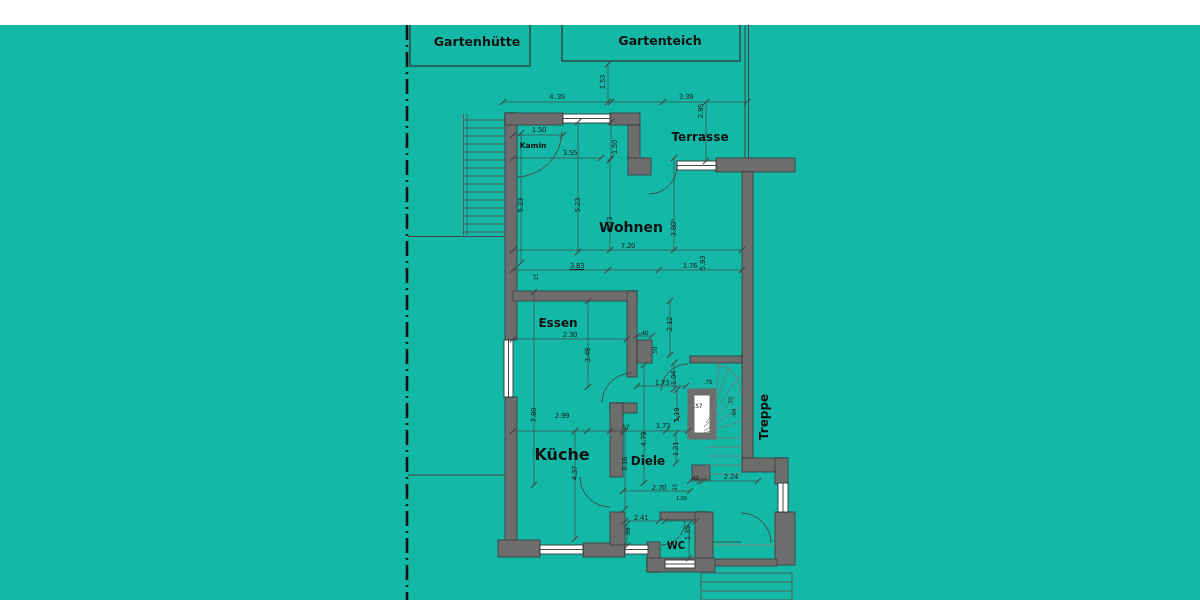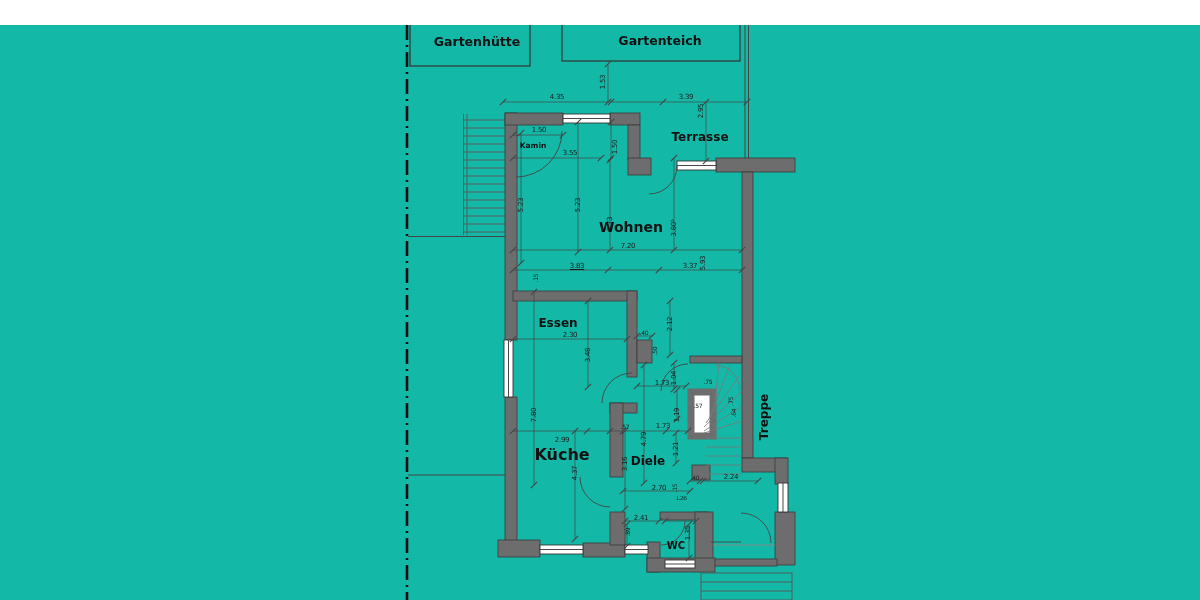--- a/index.html
+++ b/index.html
@@ -260,49 +260,49 @@
       <div class="room" style="left: 477px; top: 16px; font-size: 12.5px;">Gartenhütte</div>
       <div class="room" style="left: 660px; top: 15px; font-size: 12.5px;">Gartenteich</div>
       <div class="room" style="left: 700px; top: 112px; font-size: 12px;">Terrasse</div>
       <div class="room" style="left: 533px; top: 120px; font-size: 7.5px;">Kamin</div>
       <div class="room" style="left: 631px; top: 202px; font-size: 14px;">Wohnen</div>
       <div class="room" style="left: 558px; top: 298px; font-size: 12px;">Essen</div>
       <div class="room" style="left: 562px; top: 429px; font-size: 16px;">Küche</div>
       <div class="room" style="left: 648px; top: 436px; font-size: 12px;">Diele</div>
       <div class="room" style="left: 676px; top: 520px; font-size: 10px;">WC</div>
       <div class="room v" style="left: 764px; top: 392px; font-size: 12px;">Treppe</div>
-      <div class="lbl" style="left: 557px; top: 72px;">4.35</div>
+      <div class="lbl" style="left: 557px; top: 72px; font-family: Liberation Mono, monospace;">4.35</div>
       <div class="lbl v" style="left: 603px; top: 57px;">1.53</div>
       <div class="lbl" style="left: 686px; top: 72px;">3.39</div>
       <div class="lbl v" style="left: 701px; top: 86px;">2.95</div>
       <div class="lbl" style="left: 539px; top: 105px;">1.50</div>
       <div class="lbl" style="left: 570px; top: 128px;">3.55</div>
       <div class="lbl v" style="left: 615px; top: 122px;">1.50</div>
       <div class="lbl v" style="left: 521px; top: 180px;">5.23</div>
       <div class="lbl v" style="left: 578px; top: 180px;">5.23</div>
       <div class="lbl v" style="left: 610px; top: 199px;">3.73</div>
       <div class="lbl v" style="left: 674px; top: 203px;">3.80⁵</div>
       <div class="lbl" style="left: 628px; top: 221px;">7.20</div>
       <div class="lbl" style="left: 577px; top: 241px; text-decoration: underline;">3.83</div>
-      <div class="lbl" style="left: 690px; top: 241px;">3.37</div>
+      <div class="lbl" style="left: 690px; top: 241px;">1.76</div>
       <div class="lbl v" style="left: 703px; top: 238px;">5.93</div>
       <div class="lbl v sm" style="left: 535px; top: 253px;">.15</div>
       <div class="lbl" style="left: 570px; top: 310px;">2.30</div>
       <div class="lbl sm" style="left: 644px; top: 307px;">.40</div>
       <div class="lbl v sm" style="left: 654px; top: 326px;">.50</div>
       <div class="lbl v" style="left: 588px; top: 330px;">3.48</div>
       <div class="lbl v" style="left: 670px; top: 299px;">2.12</div>
       <div class="lbl" style="left: 662px; top: 358px;">1.73</div>
       <div class="lbl v" style="left: 674px; top: 353px;">1.04</div>
       <div class="lbl sm" style="left: 708px; top: 356px;">.75</div>
       <div class="lbl v sm" style="left: 730px; top: 376px;">.75</div>
       <div class="lbl v sm" style="left: 733px; top: 388px;">.64</div>
       <div class="lbl sm" style="left: 698px; top: 380px;">.57</div>
       <div class="lbl v" style="left: 677px; top: 390px;">1.19</div>
-      <div class="lbl" style="left: 562px; top: 415px;">2.99</div>
+      <div class="lbl" style="left: 562px; top: 391px;">2.99</div>
       <div class="lbl sm" style="left: 625px; top: 401px;">.57</div>
       <div class="lbl" style="left: 663px; top: 401px;">1.73</div>
       <div class="lbl v" style="left: 534px; top: 390px;">7.80</div>
       <div class="lbl v" style="left: 676px; top: 424px;">1.21</div>
       <div class="lbl v" style="left: 575px; top: 448px;">4.37</div>
       <div class="lbl v" style="left: 625px; top: 439px;">3.16</div>
       <div class="lbl v" style="left: 644px; top: 414px;">4.79</div>
       <div class="lbl" style="left: 659px; top: 463px;">2.70</div>
       <div class="lbl v sm" style="left: 674px; top: 463px;">.15</div>
       <div class="lbl sm" style="left: 695px; top: 452px;">.40</div>

